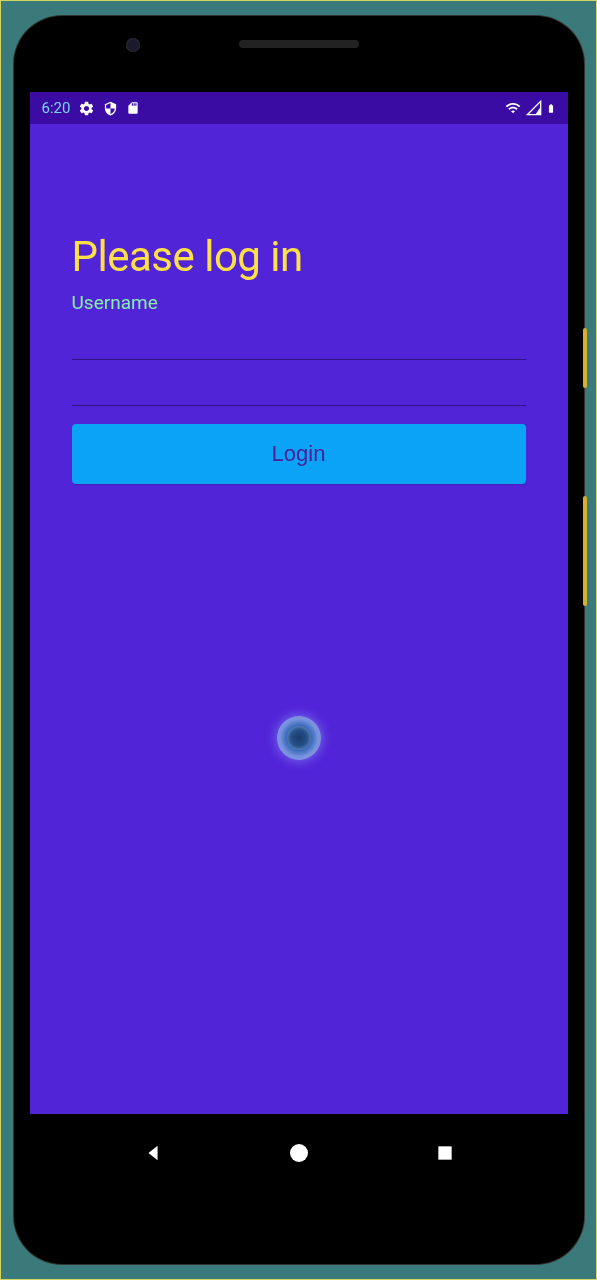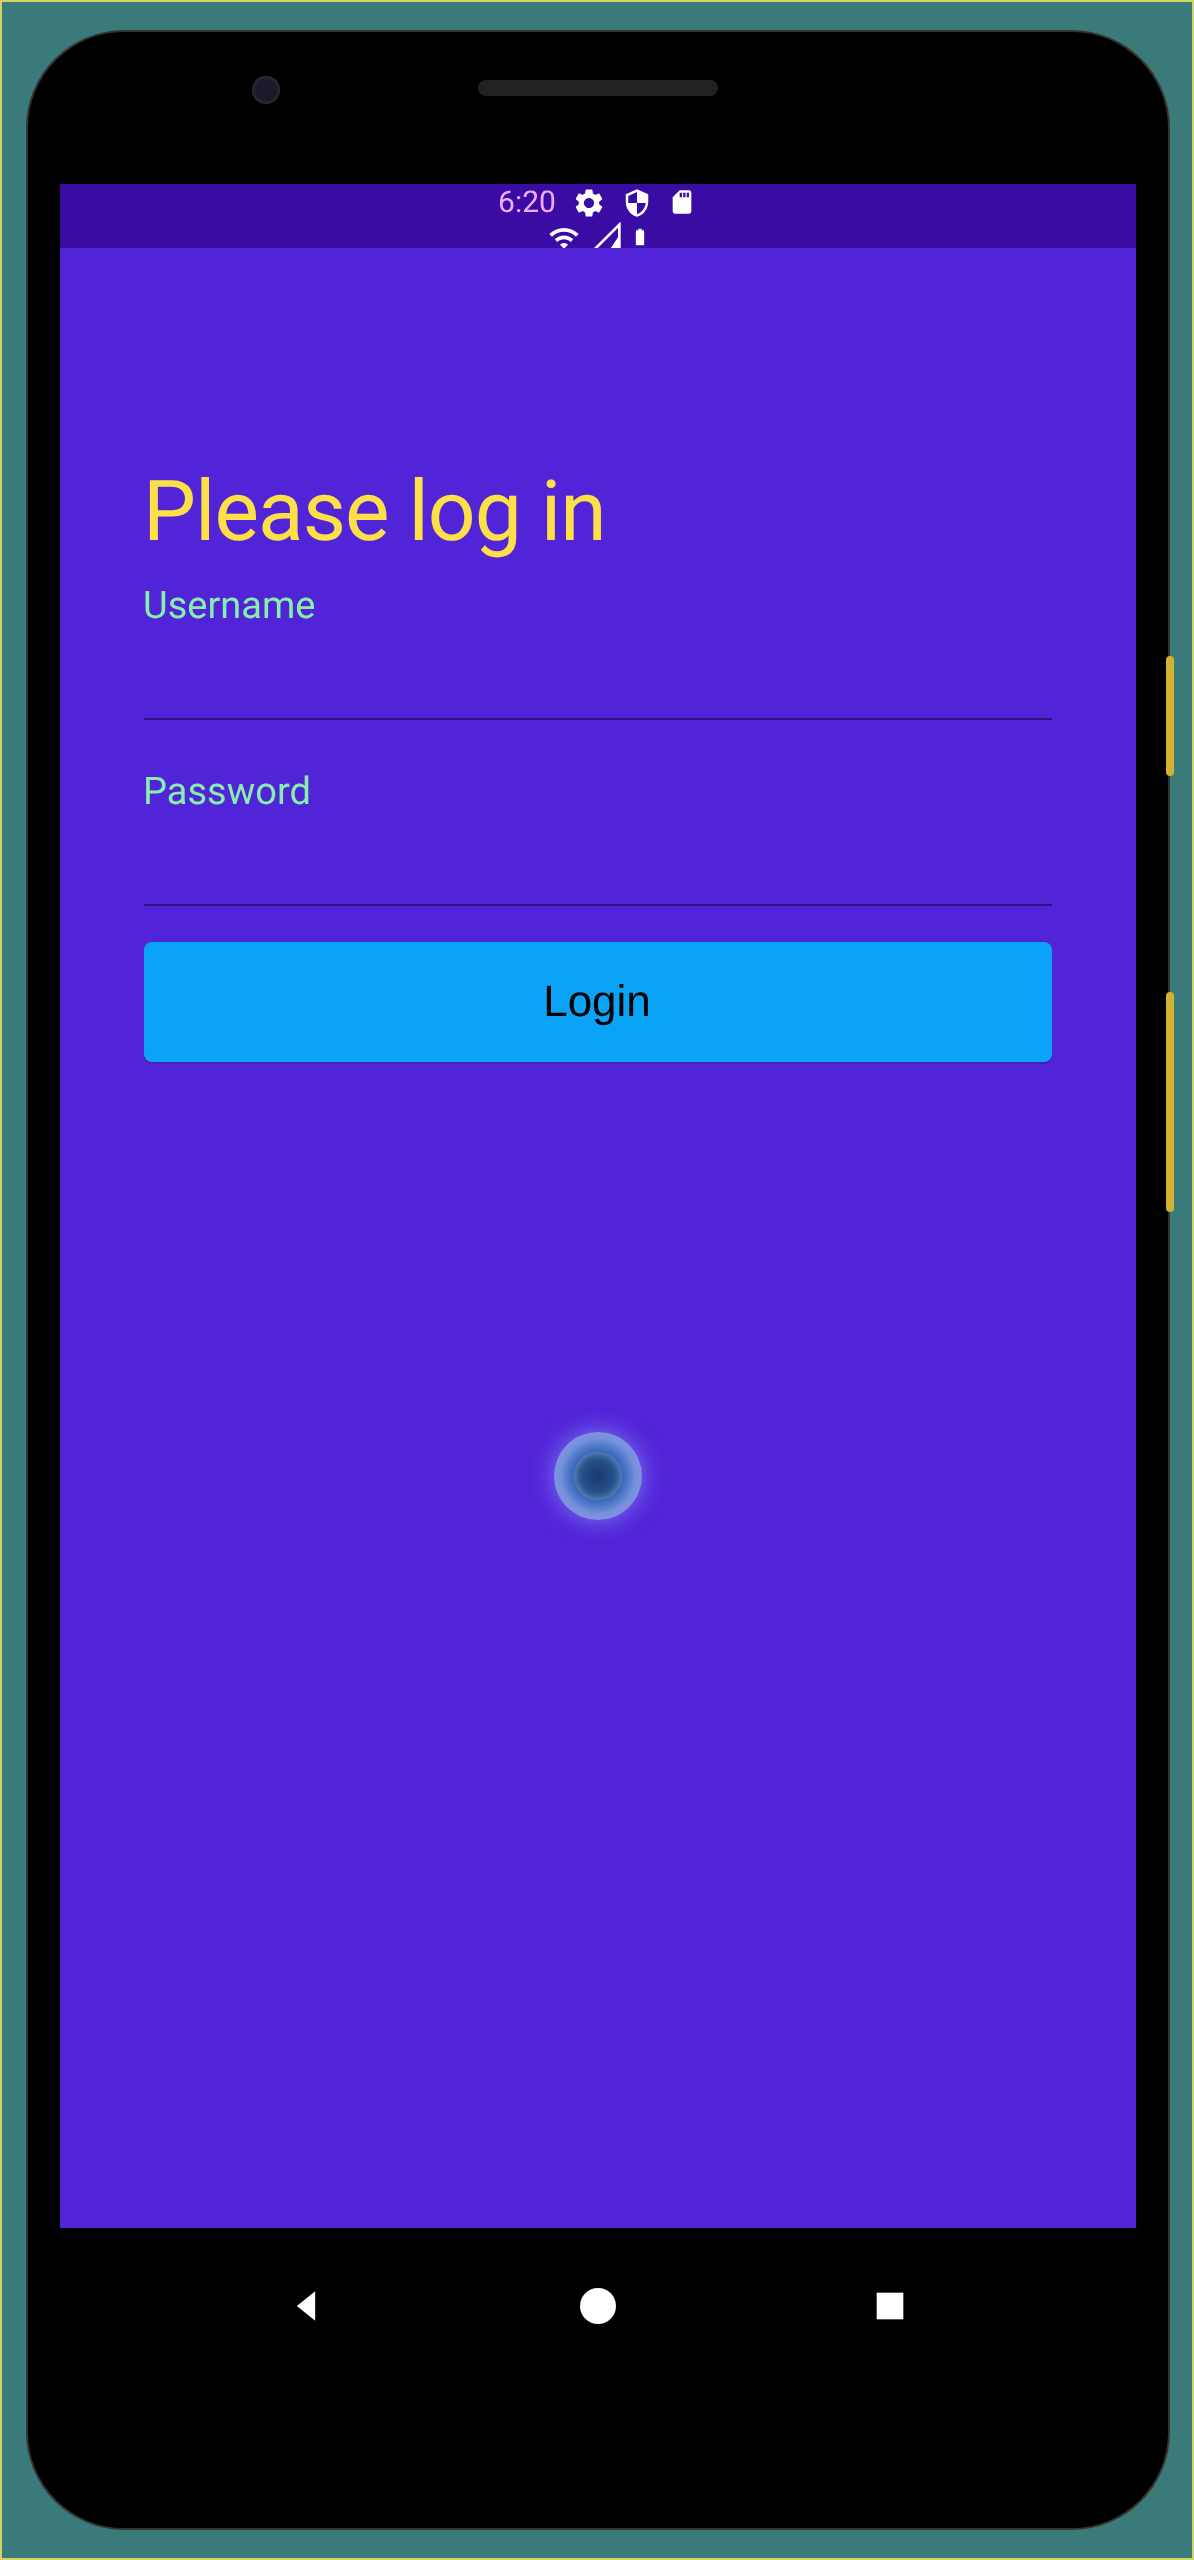--- a/index.html
+++ b/index.html
@@ -79,23 +79,22 @@
       display: flex;
       flex-direction: column;
     }
     .status-bar {
       height: 32px;
       background: #3a0ca3;
       display: flex;
       justify-content: space-between;
       align-items: center;
       padding: 0 12px;
-      color: #f0abfc;
+      color: #7dd3fc;
       font-size: 15px;
-      flex-direction: column;
     }
     .status-left {
       display: flex;
       align-items: center;
       gap: 8px;
     }
     .status-right {
       display: flex;
       align-items: center;
       gap: 4px;
@@ -130,21 +129,21 @@
       border-bottom: 1px solid rgba(0,0,0,0.4);
       height: 44px;
       color: #fff;
       font-size: 16px;
       outline: none;
       margin-top: 2px;
     }
     .login-button {
       width: 100%;
       background: #0aa3f5;
-      color: #000000;
+      color: #4c1d95;
       border: none;
       height: 60px;
       font-size: 22px;
       font-weight: 400;
       border-radius: 4px;
       margin-top: 18px;
       cursor: pointer;
       box-shadow: 0 1px 0 rgba(0,0,0,0.15);
     }
     .assistant-orb {
@@ -240,21 +239,20 @@
           </span>
         </div>
       </div>
 
       <div class="app-content">
         <h1 class="title">Please log in</h1>
 
         <div class="field-label">Username</div>
         <input type="text" class="text-input" value="" style="">
 
-        <div class="field-label pw">Password</div>
         <input type="password" class="text-input" value="" style="">
 
         <button class="login-button">Login</button>
 
         <div class="assistant-orb"></div>
       </div>
 
       <div class="nav-bar">
         <div class="nav-btn nav-back">
           <svg width="22" height="22" viewBox="0 0 24 24" fill="#fff">

